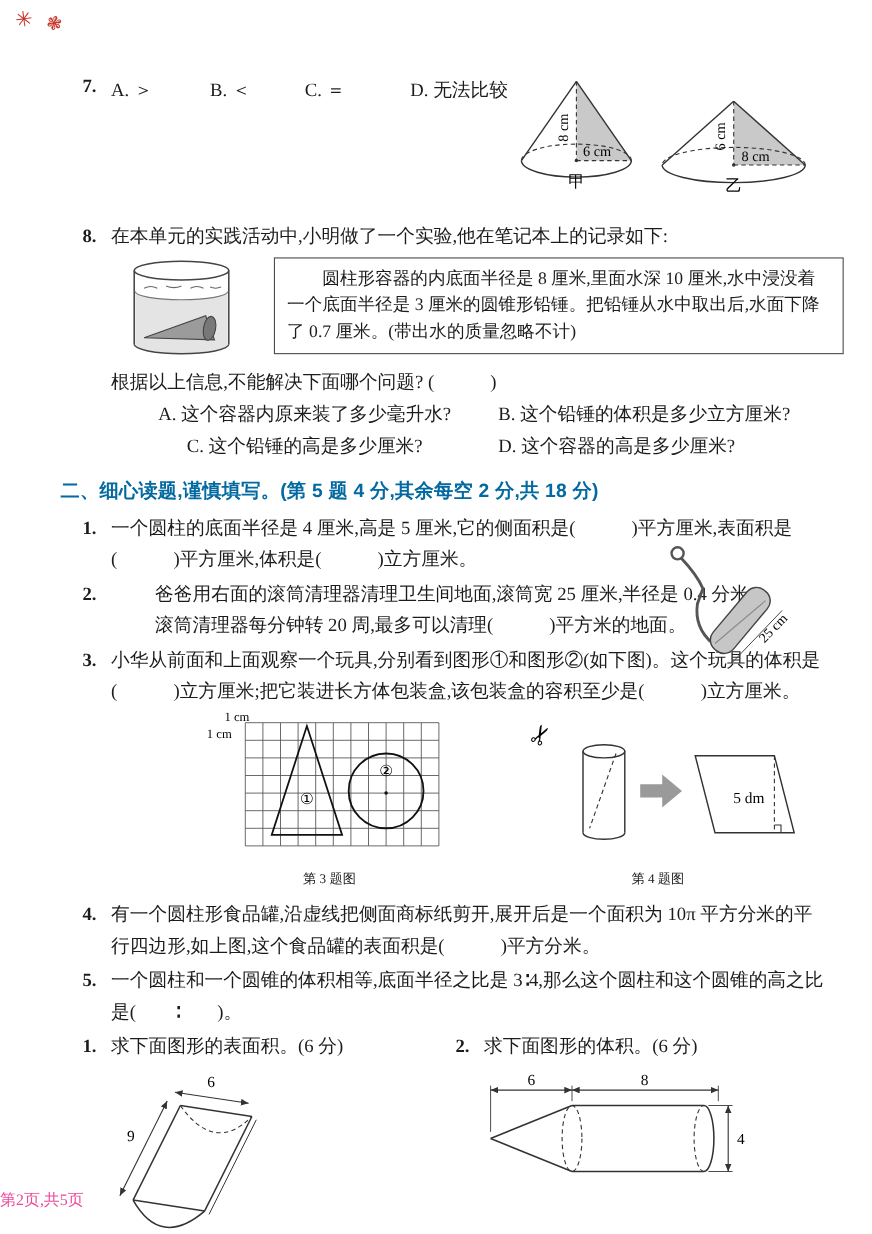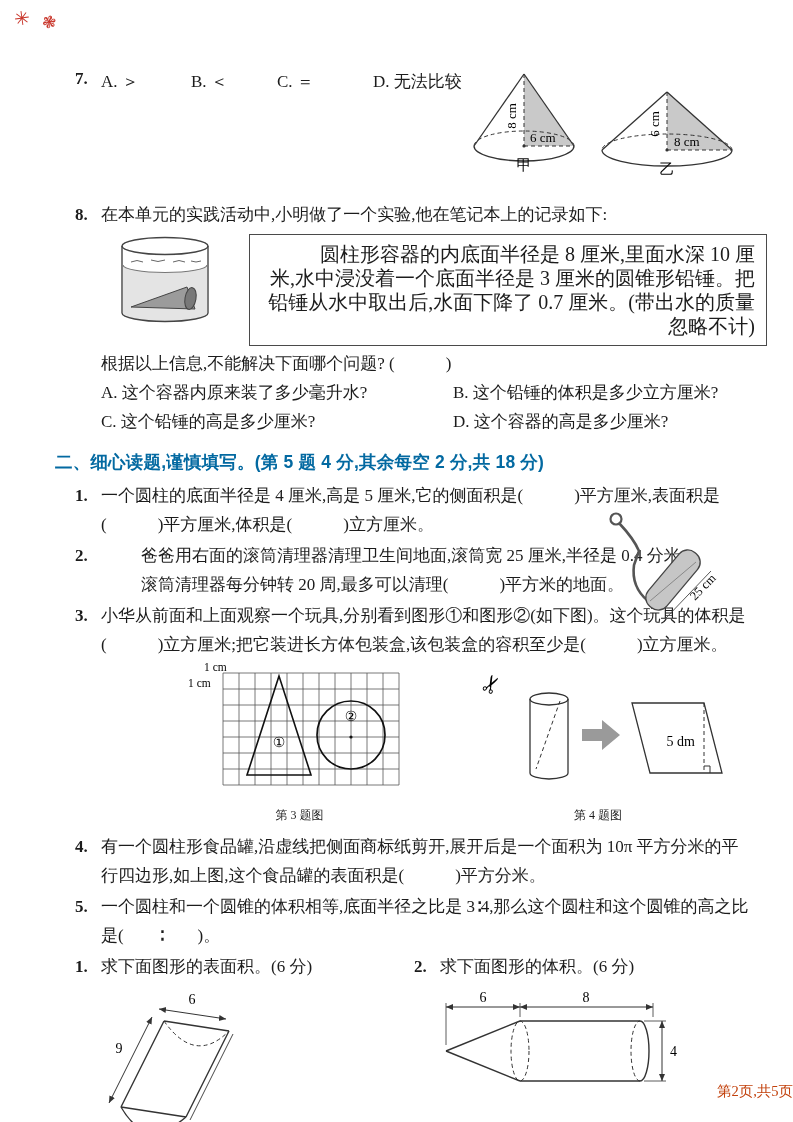--- a/index.html
+++ b/index.html
@@ -35,38 +35,38 @@
   .q7opts span:nth-child(1){width:90px;}
   .q7opts span:nth-child(2){width:86px;}
   .q7opts span:nth-child(3){width:96px;}
   .cones{position:absolute;top:4px;right:-4px;}
   
   .q8row{display:flex;gap:20px;margin:5px 0 3px 6px;align-items:flex-start;}
   .notebox{
     width:518px;box-sizing:border-box;
     border:1.5px solid #4a4a4a;
     padding:7px 11px;
-    font-size:20px;line-height:24px;
-    text-indent:2em;white-space:pre-wrap;text-align:right;
+    font-size:16px;line-height:24px;
+    text-indent:2em;white-space:pre-wrap;
   }
-  .abrow{display:flex;}
+  .abrow{display:flex;text-align:center;}
   .abrow .first{width:352px;flex:none;}
   
   .relq{position:relative;}
   .q2text{width:565px;margin-left:40px;}
   .roller{position:absolute;right:26px;top:-36px;}
   .figrow{display:flex;align-items:flex-end;gap:52px;margin:4px 0 2px 132px;}
   .figblock{text-align:center;}
   .figcap{font-size:12px;margin-top:1px;}
   
   .s3row{display:flex;margin-left:20px;margin-top:2px;}
   .s3col{width:352px;}
   .s3col .q{margin-left:0;}
   .s3fig{margin:8px 0 0 14px;}
-  .footer{position:absolute;left:0;bottom:16px;width:100%;text-align:right;font-size:14.5px;color:#c2410c;}
+  .footer{position:absolute;left:0;bottom:16px;width:100%;text-align:left;font-size:14.5px;color:#ec4899;}
   svg text{font-family:"Liberation Serif","DejaVu Serif",serif;}
   .mt4{margin-top:4px;} .mt2{margin-top:2px;}
 </style>
 </head>
 <body>
 
 <div class="page">
 
   <span class="red-mark rm1">✳</span>
   <span class="red-mark rm2">❃</span>

